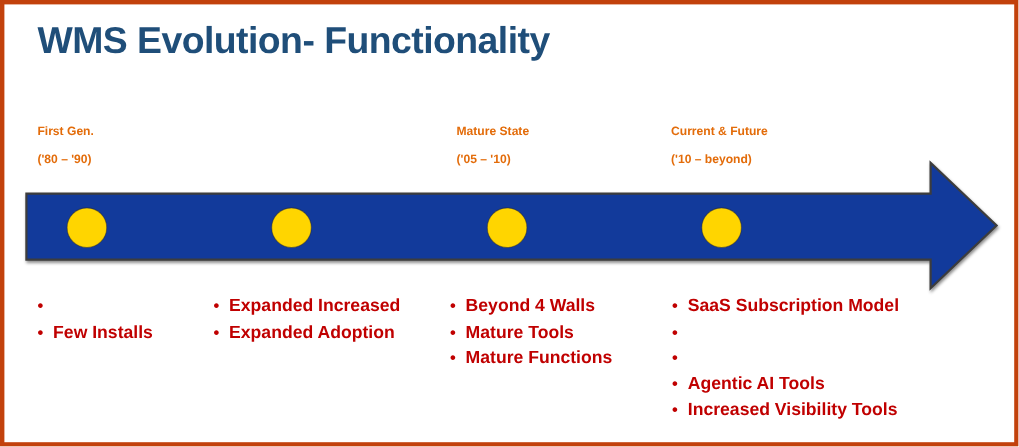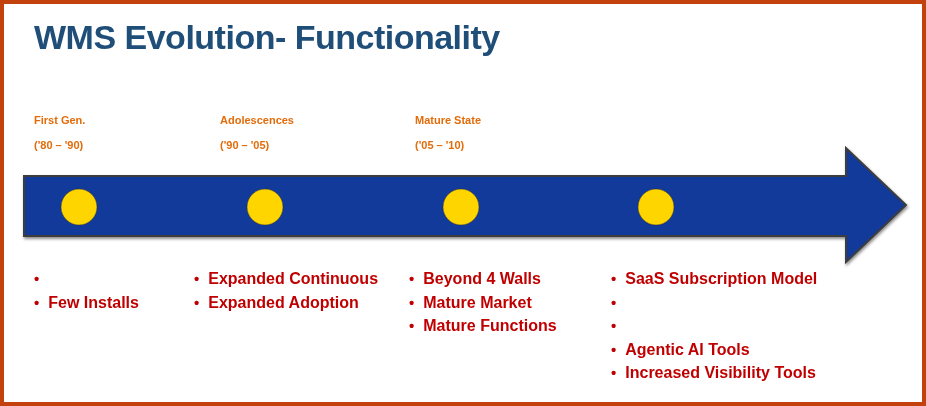--- a/index.html
+++ b/index.html
@@ -77,27 +77,27 @@
 <body>
 
 <div class="slide">
 
   <div class="page-title">WMS Evolution- Functionality</div>
 
   <div class="stage-heading" style="left:30px">
     <div>First Gen.</div>
     <div>('80 – '90)</div>
   </div>
-  <div class="stage-heading" style="left:216px">
-    <div>Adolescences</div>
-    <div>('90 – '05)</div>
-  </div>
   <div class="stage-heading" style="left:411px">
     <div>Mature State</div>
     <div>('05 – '10)</div>
+  </div>
+  <div class="stage-heading" style="left:606px">
+    <div>Current &amp; Future</div>
+    <div>('10 – beyond)</div>
   </div>
 
   <svg class="timeline-svg" width="926" height="132" viewBox="0 0 926 132">
     <polygon class="arrow-shape" points="20,32 842,32 842,4 902,61 842,118 842,92 20,92"></polygon>
     <circle class="marker-dot" cx="75" cy="63" r="18"></circle>
     <circle class="marker-dot" cx="261" cy="63" r="18"></circle>
     <circle class="marker-dot" cx="457" cy="63" r="18"></circle>
     <circle class="marker-dot" cx="652" cy="63" r="18"></circle>
   </svg>
 
@@ -107,36 +107,36 @@
       </li>
     <li>
         <span class="dot">•</span>
         <span>Few Installs</span>
       </li>
   </ul>
 
   <ul class="bullets" style="left:190px">
     <li>
         <span class="dot">•</span>
-        <span>Expanded Continuous</span>
+        <span>Expanded Increased</span>
       </li>
     <li>
         <span class="dot">•</span>
         <span>Expanded Adoption</span>
       </li>
   </ul>
 
   <ul class="bullets" style="left:405px">
     <li>
         <span class="dot">•</span>
         <span>Beyond 4 Walls</span>
       </li>
     <li>
         <span class="dot">•</span>
-        <span>Mature Market</span>
+        <span>Mature Tools</span>
       </li>
     <li>
         <span class="dot">•</span>
         <span>Mature Functions</span>
       </li>
   </ul>
 
   <ul class="bullets" style="left:607px">
     <li>
         <span class="dot">•</span>

